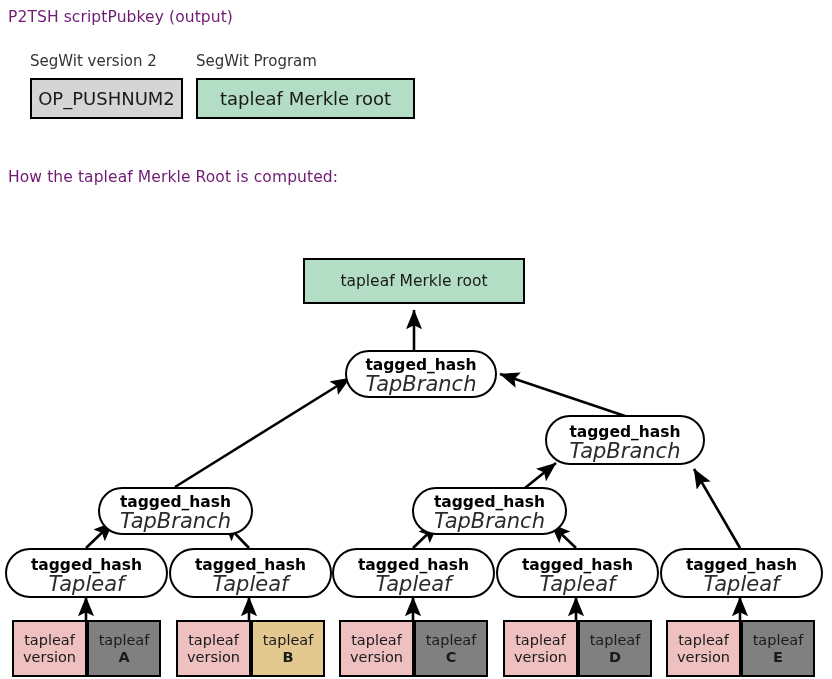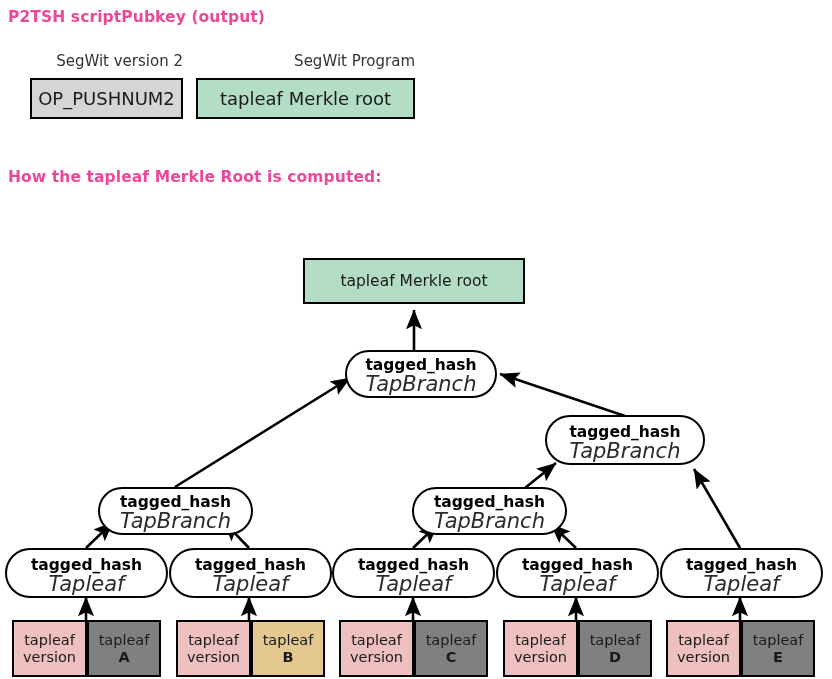--- a/index.html
+++ b/index.html
@@ -12,35 +12,35 @@
     height: 679px;
     position: relative;
     font-family: "DejaVu Sans", sans-serif;
     color: #1a1a1a;
     overflow: hidden;
   }
 
   
   .heading {
     position: absolute;
-    font-weight: bold;
+    font-weight: normal;
     font-size: 15.5px;
-    color: #ec4899;
+    color: #701a75;
     white-space: nowrap;
     letter-spacing: .1px;
   }
   #heading-scriptpubkey { left: 8px;  top: 8px; }
   #heading-merkle       { left: 8px;  top: 168px; text-align: center; }
 
   .field-caption {
     position: absolute;
     font-size: 15px;
     color: #333333;
     white-space: nowrap;
-    text-align: right;
+    text-align: left;
   }
   #caption-segwit  { left: 30px;  top: 52px; width: 153px; }
   #caption-witness { left: 196px; top: 52px; width: 219px; }
 
   .field-box {
     position: absolute;
     box-sizing: border-box;
     border: 2px solid #000000;
     display: flex;
     align-items: center;

